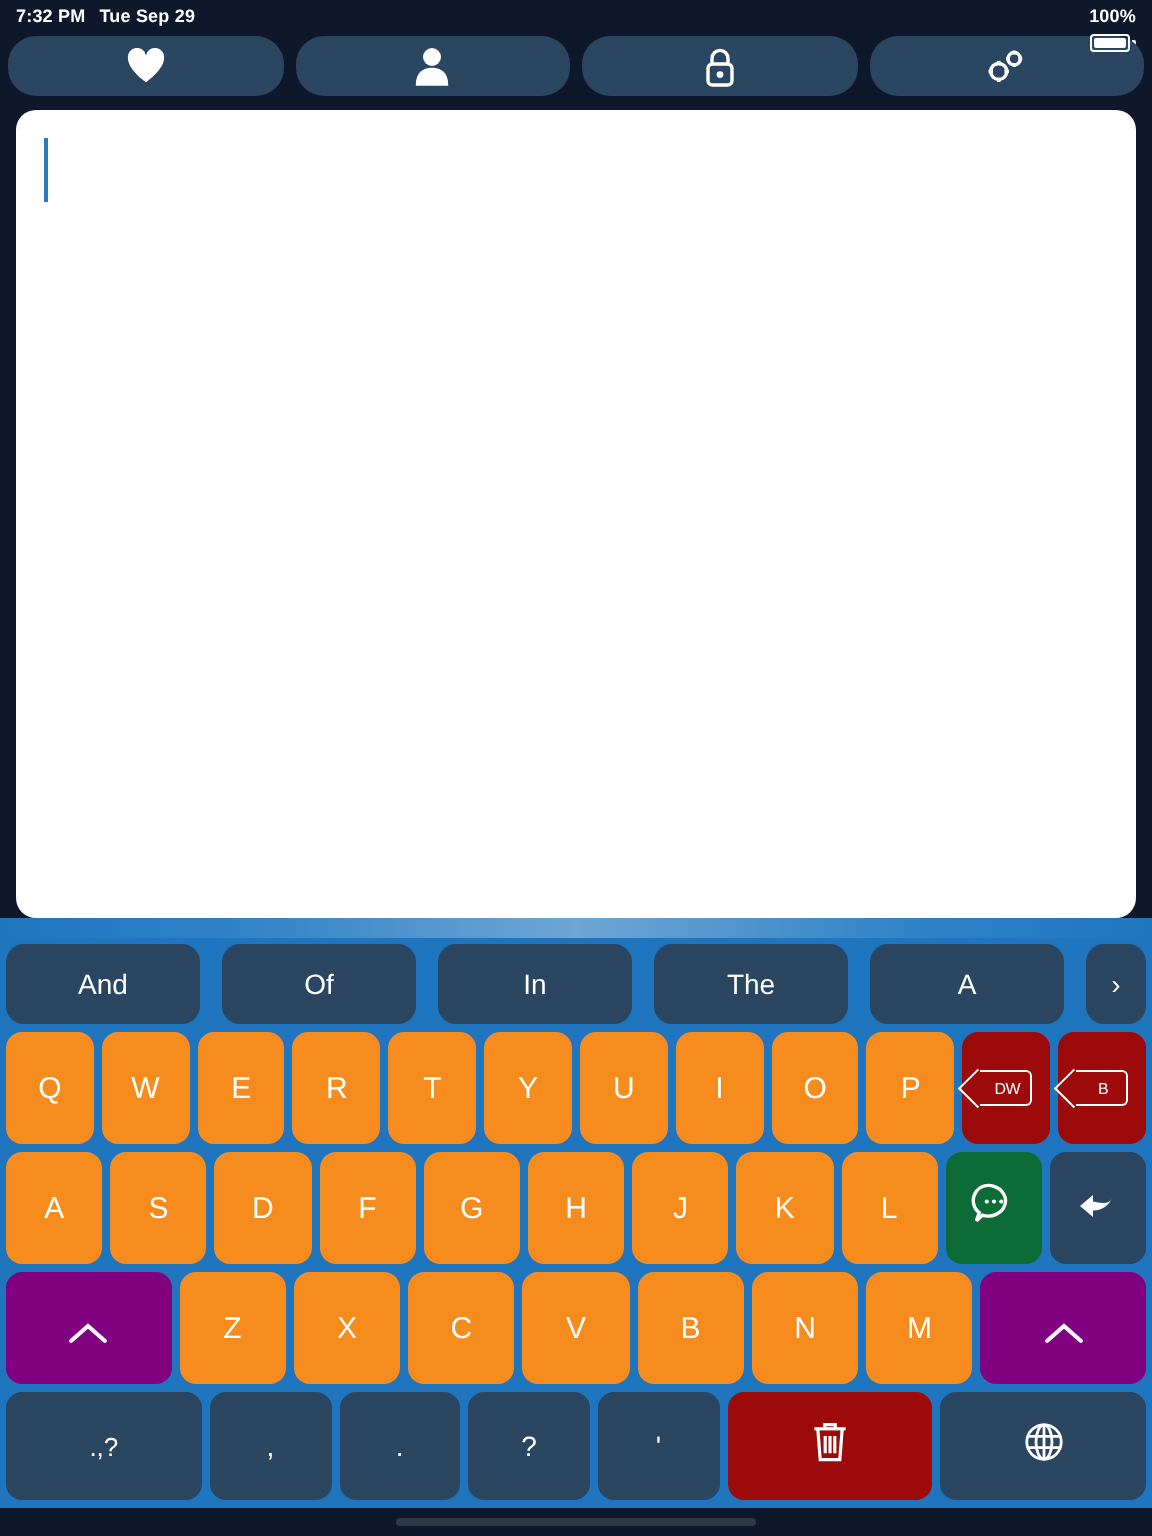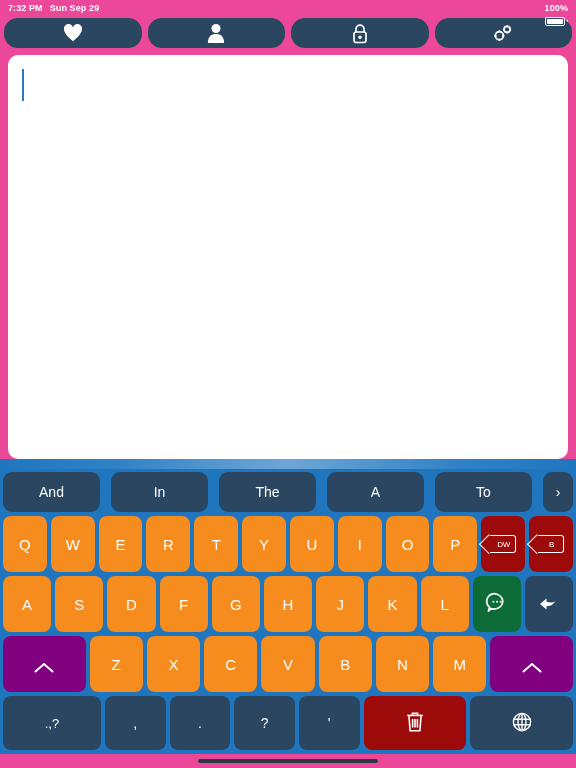--- a/index.html
+++ b/index.html
@@ -5,21 +5,21 @@
   * { box-sizing: border-box; margin: 0; padding: 0; }
   html, body {
     width: 576px; height: 768px;
     overflow: hidden;
     font-family: "Liberation Sans", sans-serif;
     background: #1f76bf;
   }
   #app {
     position: relative;
     width: 576px; height: 768px;
-    background: #ec4899;
+    background: #0f172a;
     display: flex;
     flex-direction: column;
   }
 
   
   .statusbar {
     height: 16px;
     flex: 0 0 16px;
     display: flex;
     align-items: center;
@@ -180,21 +180,21 @@
   }
 </style>
 </head>
 <body>
 
 <div id="app">
 
   <div class="statusbar">
     <div class="sb-left">
       <span>7:32 PM</span>
-      <span>Sun Sep 29</span>
+      <span>Tue Sep 29</span>
     </div>
     <div class="sb-right">
       <span class="wifi-ico">
         <svg viewBox="0 0 16 12" width="11" height="9">
           <path d="M8 10.6 L5.6 7.8 Q8 5.9 10.4 7.8 Z" fill="#fff"></path>
           <path d="M3.7 5.9 Q8 2.3 12.3 5.9" stroke="#fff" stroke-width="1.5" fill="none" stroke-linecap="round"></path>
           <path d="M1.6 3.4 Q8 -1.2 14.4 3.4" stroke="#fff" stroke-width="1.5" fill="none" stroke-linecap="round"></path>
         </svg>
       </span>
       <span>100%</span>
@@ -257,24 +257,24 @@
       <span class="caret"></span>
       <span class="pane-text"></span>
     </div>
   </div>
   <div class="divider-glow"></div>
 
   <div class="keyboard">
 
     <div class="krow sugg-row">
       <div class="sugg">And</div>
+      <div class="sugg">Of</div>
       <div class="sugg">In</div>
       <div class="sugg">The</div>
       <div class="sugg">A</div>
-      <div class="sugg">To</div>
       <div class="sugg sugg-more">›</div>
     </div>
 
     <div class="krow row-q">
       <div class="key k-letter">Q</div>
       <div class="key k-letter">W</div>
       <div class="key k-letter">E</div>
       <div class="key k-letter">R</div>
       <div class="key k-letter">T</div>
       <div class="key k-letter">Y</div>

